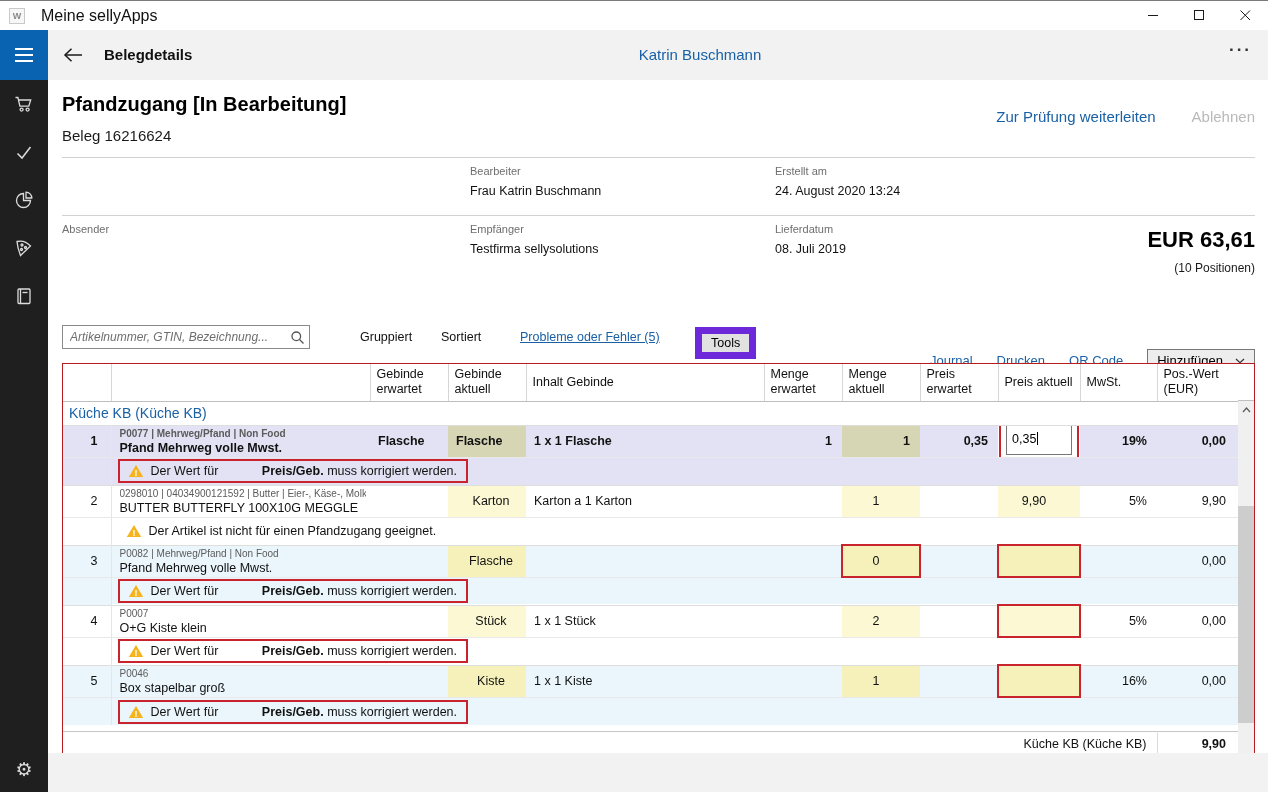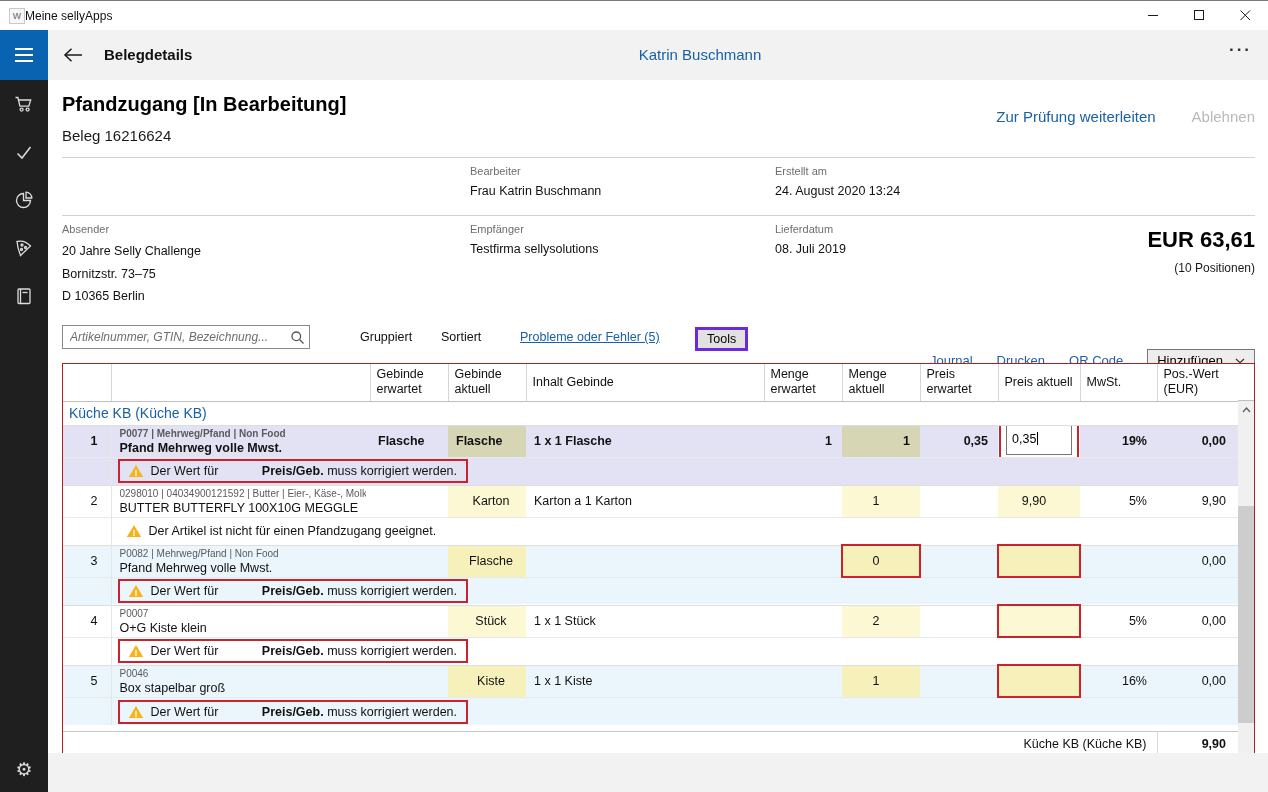--- a/index.html
+++ b/index.html
@@ -3,21 +3,21 @@
 <meta charset="utf-8">
 <style>
   * { margin:0; padding:0; box-sizing:border-box; }
   html,body { background:#3a3a3a; }
   body { font-family:"Liberation Sans","DejaVu Sans",sans-serif; }
   .window { position:relative; width:1268px; height:792px; background:#fff; overflow:hidden; outline:1px solid #8a8a8a; }
 
   
   .titlebar { position:absolute; top:0; left:0; right:0; height:30px; background:#fff; display:flex; align-items:center; border-top:1px solid #7a7a7a; }
   .app-ico { width:16px; height:16px; margin-left:9px; border:1px solid #c9c9c9; background:#f7f7f7; color:#8a8a8a; font-size:9px; display:flex; align-items:center; justify-content:center; font-weight:700; }
-  .tb-title { margin-left:0; font-size:12px; color:#111; }
+  .tb-title { margin-left:16px; font-size:16px; color:#111; }
   .winbtns { margin-left:auto; display:flex; height:100%; }
   .winbtn { width:46px; height:100%; display:flex; align-items:center; justify-content:center; }
 
   
   .appbar { position:absolute; top:30px; left:0; right:0; height:50px; background:#f2f2f2; }
   .hamburger { position:absolute; left:0; top:0; width:48px; height:50px; background:#0a63b1; display:flex; flex-direction:column; align-items:center; justify-content:center; gap:4px; cursor:pointer; }
   .hamburger i { display:block; width:18px; height:2px; background:#fff; }
   .backbtn { position:absolute; left:62px; top:13px; width:26px; height:24px; display:flex; align-items:center; }
   .appbar-title { position:absolute; left:104px; top:16px; font-size:15px; font-weight:700; color:#111; }
   .appbar-user { position:absolute; left:700px; top:16px; transform:translateX(-50%); font-size:15px; color:#1960a5; }
@@ -55,21 +55,21 @@
 
   
   .toolbar { position:absolute; left:14px; right:13px; top:245px; height:26px; }
   .searchbox { position:absolute; left:0; top:0; width:248px; height:24px; border:1px solid #8a8a8a; background:#fff; display:flex; align-items:center; }
   .searchbox input { flex:1; border:0; outline:none; font-style:italic; font-size:12px; color:#555; padding:0 4px 0 7px; font-family:inherit; background:transparent; }
   .searchbox input::placeholder { color:#6e6e6e; font-style:italic; }
   .search-ico { width:24px; display:flex; align-items:center; justify-content:center; }
   .tb-text { position:absolute; top:5px; font-size:12.5px; color:#111; cursor:pointer; }
   .t-grp { left:298px; } .t-srt { left:379px; }
   .t-prob { left:458px; color:#1960a5; text-decoration:underline; }
-  .btn-tools { position:absolute; left:633px; top:2px; background:#e1e1e1; border:3px solid #6d28d9; font-size:12.5px; padding:2px 9px; font-family:inherit; cursor:pointer; }
+  .btn-tools { position:absolute; left:633px; top:2px; background:#e1e1e1; border:7px solid #6d28d9; font-size:12.5px; padding:2px 9px; font-family:inherit; cursor:pointer; }
   .right-links { position:absolute; right:0; top:0; display:flex; align-items:center; gap:24px;margin-top:24px; }
   .right-links .link { font-size:13px; }
   .btn-add { display:flex; align-items:center; gap:12px; background:#ededed; border:1px solid #767676; padding:3px 9px; font-size:13px; font-family:inherit; cursor:pointer; }
 
   
   .tablewrap { position:absolute; left:14px; top:283px; width:1193px; height:470px; border:1px solid #b91c1c; background:#fff; }
   table { border-collapse:collapse; table-layout:fixed; width:1175px; font-size:12.5px; color:#111; }
   td, th { overflow:hidden; }
   thead th { font-size:12.5px; font-weight:400; text-align:left; vertical-align:middle; padding:3px 6px; height:37px; border-bottom:1px solid #bfbfbf; line-height:15px; }
   thead th + th { border-left:1px solid #d6d6d6; }
@@ -222,25 +222,20 @@
     </div>
     <div class="fieldcol row1 col-c">
       <div class="f-label">Erstellt am</div>
       <div class="f-value">24. August 2020 13:24</div>
     </div>
 
     <div class="hr hr2"></div>
 
     <div class="fieldcol row2 col-a">
       <div class="f-label">Absender</div>
-      <div class="f-lines" style="margin-top:5px;">
-        <div>20 Jahre Selly Challenge</div>
-        <div>Bornitzstr. 73–75</div>
-        <div>D 10365 Berlin</div>
-      </div>
     </div>
     <div class="fieldcol row2 col-b">
       <div class="f-label">Empfänger</div>
       <div class="f-value">Testfirma sellysolutions</div>
     </div>
     <div class="fieldcol row2 col-c">
       <div class="f-label">Lieferdatum</div>
       <div class="f-value">08. Juli 2019</div>
     </div>
 

